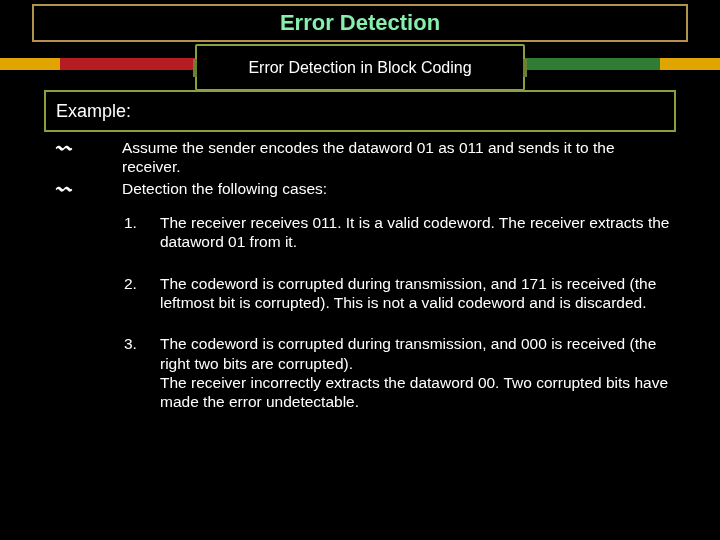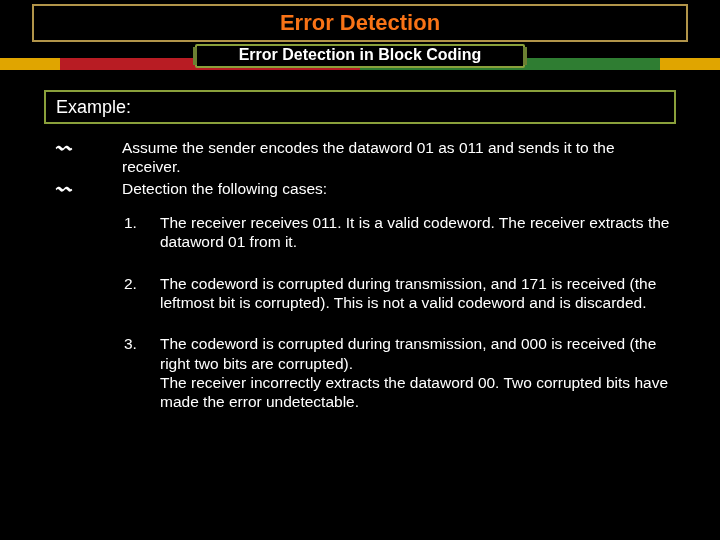--- a/index.html
+++ b/index.html
@@ -24,47 +24,47 @@
     height: 38px;
     background: #000;
     border: 2px solid #b2954a;
     display: flex;
     align-items: center;
     justify-content: center;
   }
   .title-box span {
     font-size: 22px;
     font-weight: bold;
-    color: #f97316;
+    color: #86efac;
   }
   .stripe-bar {
     position: absolute;
     top: 54px;
     left: 0;
     right: 0;
     height: 20px;
     display: flex;
   }
   .stripe-red { background: #b81c23; flex: 1; height: 12px; margin-top:4px;}
   .stripe-green { background: #2f7d32; flex: 1; height: 12px; margin-top:4px;}
   .stripe-yellow { background: #e0a500; flex: 0.2; height: 12px; margin-top:4px;}
   .subtitle-box {
     position: absolute;
     top: 44px;
     left: 50%;
     transform: translateX(-50%);
     width: 330px;
-    height: 24px;
+    height: 47px;
     background: #000;
     border: 2px solid #8aa03b;
     border-radius: 2px;
     display: flex;
+    align-items: center;
     justify-content: center;
     z-index: 2;
-    font-weight: bold;
   }
   .subtitle-box::before, .subtitle-box::after {
     content: "";
     position: absolute;
     width: 4px;
     height: 18px;
     background: #6c8032;
     top: 50%;
     transform: translateY(-50%);
   }
@@ -72,21 +72,21 @@
   .subtitle-box::after { right: -4px; }
   .subtitle-box span {
     font-size: 16px;
     color: #fff;
   }
   .example-box {
     position: absolute;
     top: 90px;
     left: 44px;
     right: 44px;
-    height: 34px;
+    height: 42px;
     border: 2px solid #8aa03b;
     display: flex;
     align-items: center;
     padding-left: 10px;
   }
   .example-box span {
     font-size: 18px;
     color: #fff;
   }
   .content {

